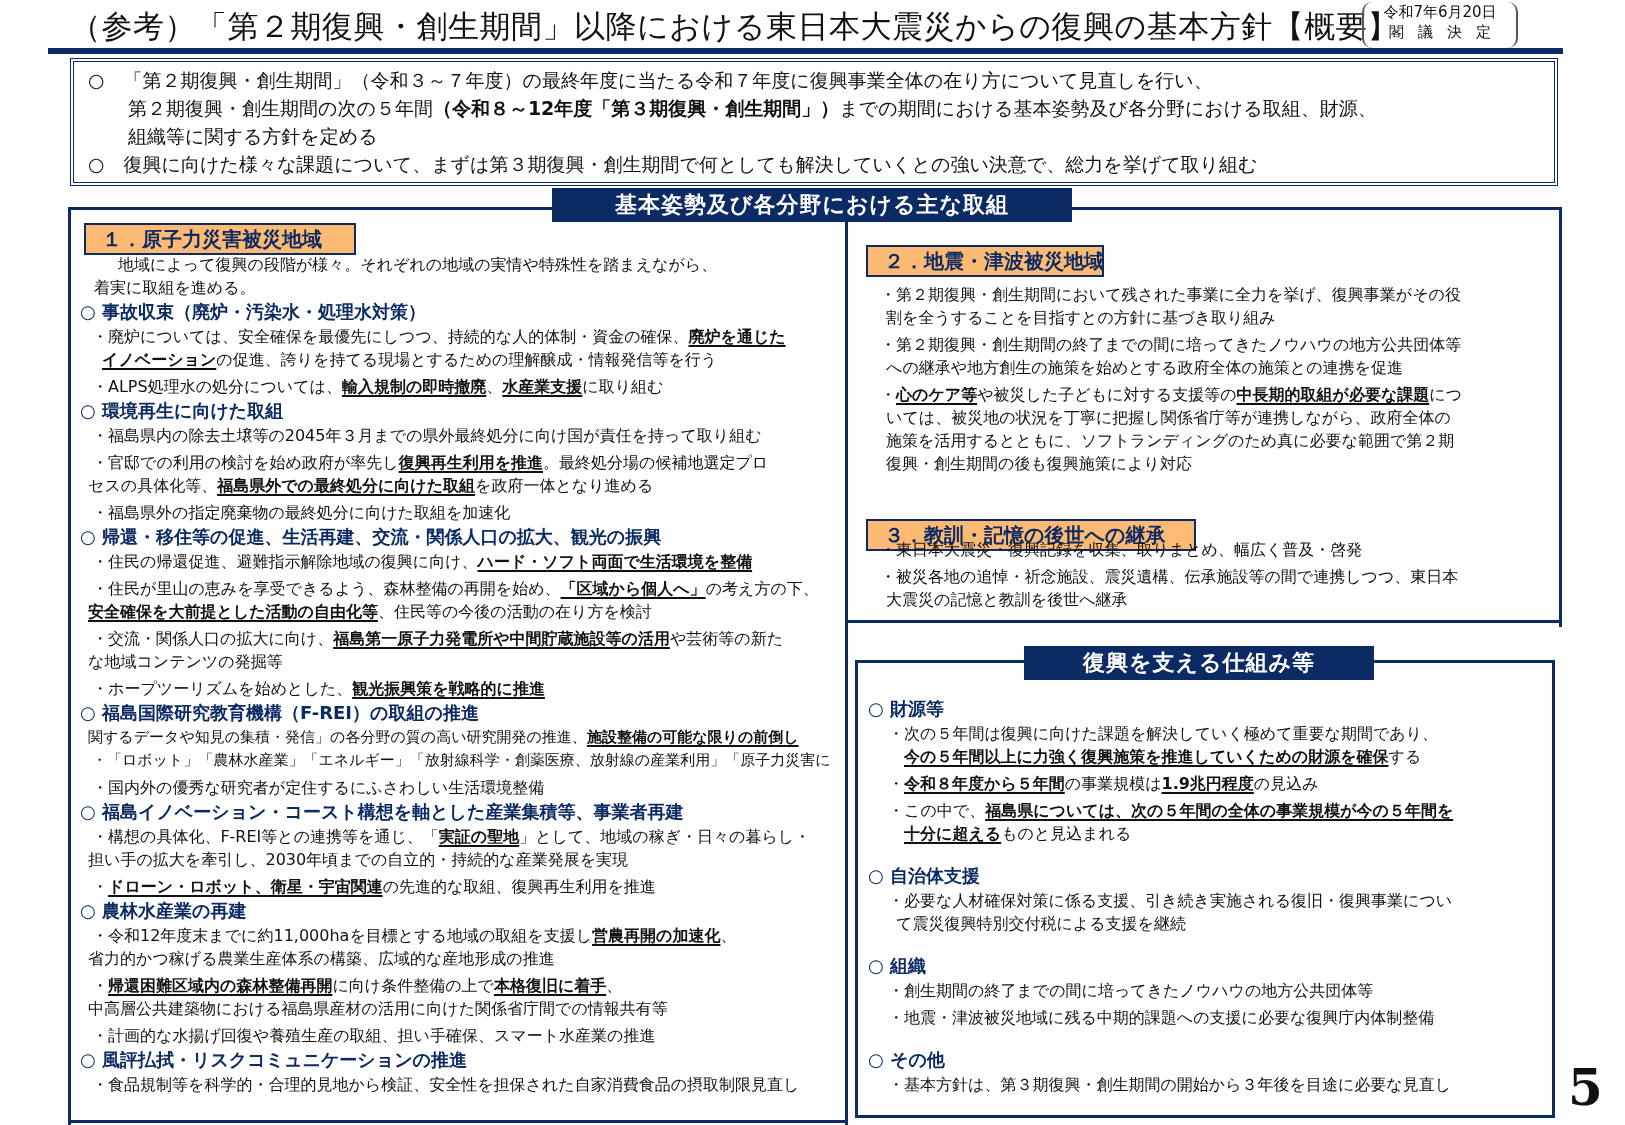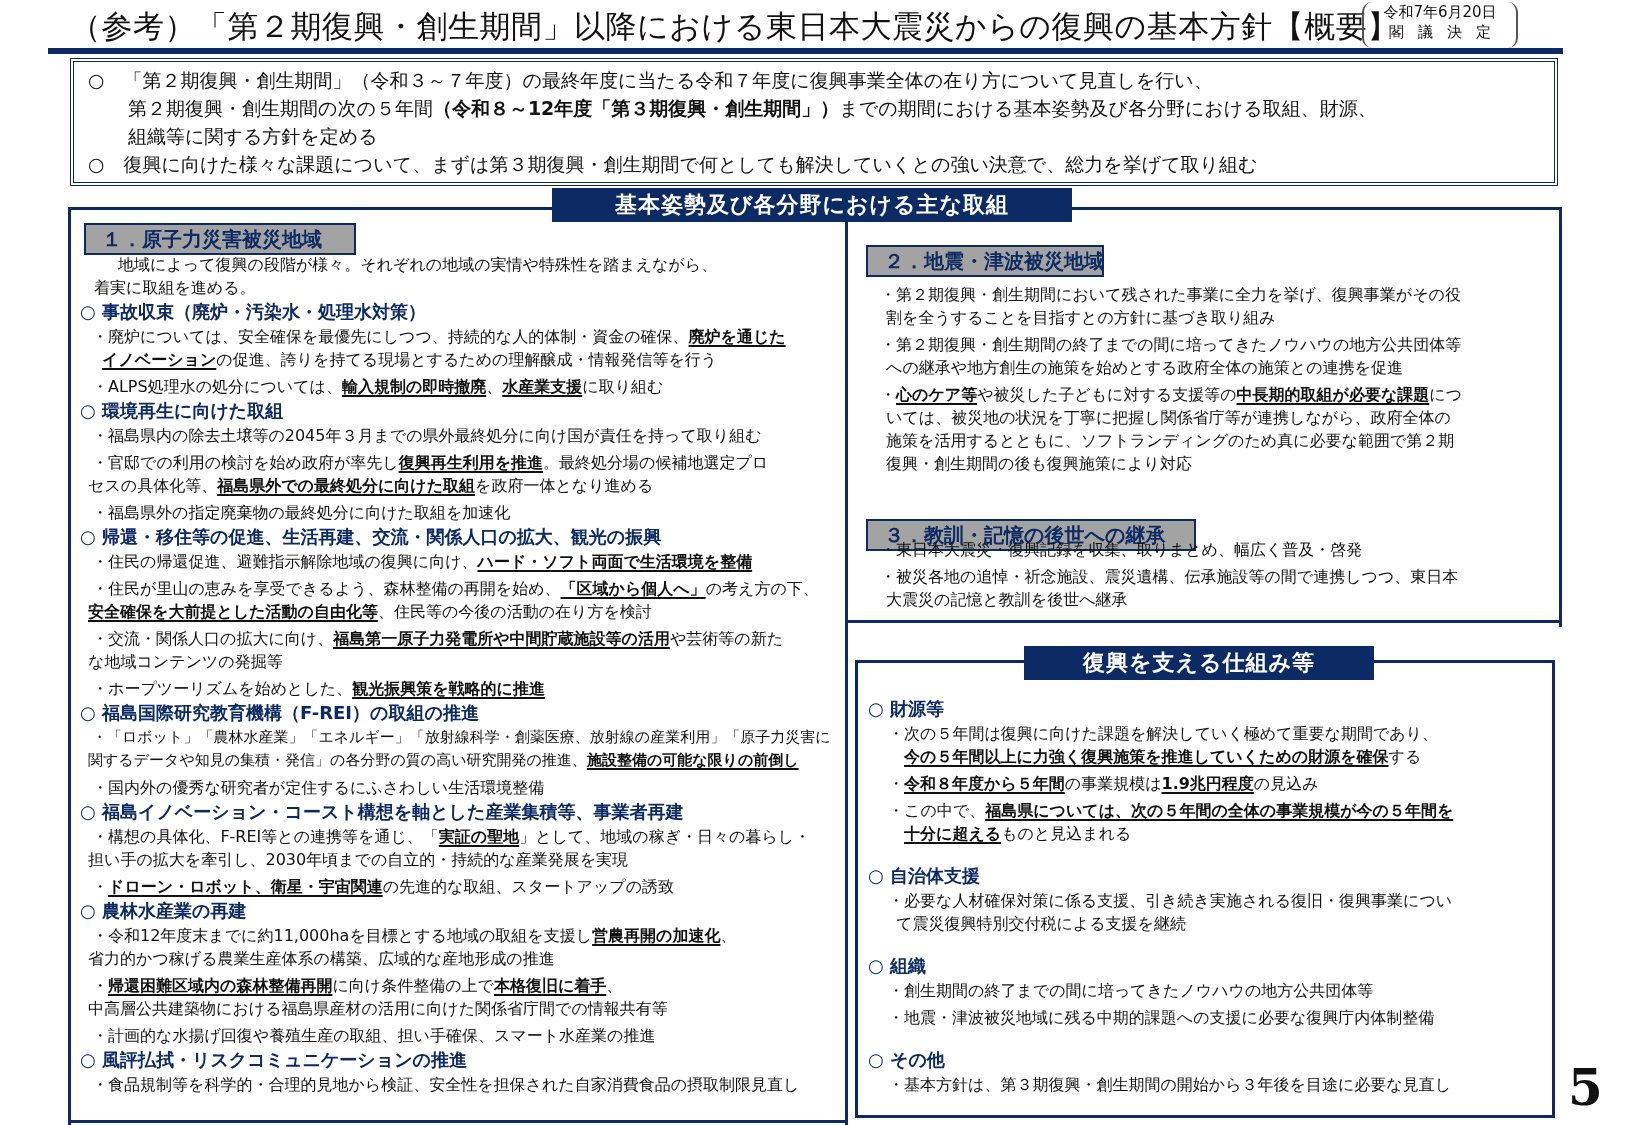--- a/index.html
+++ b/index.html
@@ -35,21 +35,21 @@
   .banner {
     position: absolute; background: #0c2a63; color: #fff; font-weight: bold;
     text-align: center; font-size: 22px; line-height: 34px; letter-spacing: 1px;
   }
   .left-col {
     position: absolute; left: 68px; top: 207px; width: 780px; height: 918px;
     border-left: 3px solid #0c2a63; border-right: 3px solid #0c2a63;
   }
   .left-bottom { position: absolute; left: 68px; top: 1120px; width: 780px; height: 3px; background: #0c2a63; }
   .sec-tag {
-    position: absolute; background: #a3a3a3; border: 2px solid #0c2a63; color: #0c2a63;
+    position: absolute; background: #fdba74; border: 2px solid #0c2a63; color: #0c2a63;
     font-weight: bold; font-size: 20px; line-height: 28px; padding: 0 16px; white-space: nowrap;
   }
   .block { position: absolute; font-size: 16px; line-height: 23px; }
   .block .row { white-space: nowrap; }
   .block .bullet { padding-left: 12px; }
   .block .head { color: #0c2a63; font-weight: bold; font-size: 18px; line-height: 26px; }
   .block .gap { height: 4px; }
   u.k { font-weight: bold; text-decoration: underline; text-decoration-thickness: 2px; text-underline-offset: 3px; }
   .dash-div {
     position: absolute; left: 846px; top: 240px; width: 0; height: 370px; border-left: 2px dashed #0c2a63;
@@ -114,29 +114,29 @@
   <div class="row bullet"><span>・住民の帰還促進、避難指示解除地域の復興に向け、</span><u class="k">ハード・ソフト両面で生活環境を整備</u></div>
   <div class="gap"></div>
   <div class="row bullet"><span>・住民が里山の恵みを享受できるよう、森林整備の再開を始め、</span><u class="k">「区域から個人へ」</u><span>の考え方の下、</span></div>
   <div class="row" style="padding-left:8px;"><u class="k">安全確保を大前提とした活動の自由化等</u><span>、住民等の今後の活動の在り方を検討</span></div>
   <div class="gap"></div>
   <div class="row bullet"><span>・交流・関係人口の拡大に向け、</span><u class="k">福島第一原子力発電所や中間貯蔵施設等の活用</u><span>や芸術等の新た</span></div>
   <div class="row" style="padding-left:8px;">な地域コンテンツの発掘等</div>
   <div class="gap"></div>
   <div class="row bullet"><span>・ホープツーリズムを始めとした、</span><u class="k">観光振興策を戦略的に推進</u></div>
   <div class="head">○ 福島国際研究教育機構（F-REI）の取組の推進</div>
+  <div class="row" style="padding-left:8px; font-size:15px;"><span>関するデータや知見の集積・発信」の各分野の質の高い研究開発の推進、</span><u class="k">施設整備の可能な限りの前倒し</u></div>
   <div class="row bullet" style="font-size:15px;">・「ロボット」「農林水産業」「エネルギー」「放射線科学・創薬医療、放射線の産業利用」「原子力災害に</div>
-  <div class="row" style="padding-left:8px; font-size:15px;"><span>関するデータや知見の集積・発信」の各分野の質の高い研究開発の推進、</span><u class="k">施設整備の可能な限りの前倒し</u></div>
   <div class="gap"></div>
   <div class="row bullet">・国内外の優秀な研究者が定住するにふさわしい生活環境整備</div>
   <div class="head">○ 福島イノベーション・コースト構想を軸とした産業集積等、事業者再建</div>
   <div class="row bullet"><span>・構想の具体化、F-REI等との連携等を通じ、「</span><u class="k">実証の聖地</u><span>」として、地域の稼ぎ・日々の暮らし・</span></div>
   <div class="row" style="padding-left:8px;">担い手の拡大を牽引し、2030年頃までの自立的・持続的な産業発展を実現</div>
   <div class="gap"></div>
-  <div class="row bullet"><span>・</span><u class="k">ドローン・ロボット、衛星・宇宙関連</u><span>の先進的な取組、スタートアップの誘致</span></div>
+  <div class="row bullet"><span>・</span><u class="k">ドローン・ロボット、衛星・宇宙関連</u><span>の先進的な取組、復興再生利用を推進</span></div>
   <div class="head">○ 農林水産業の再建</div>
   <div class="row bullet"><span>・令和12年度末までに約11,000haを目標とする地域の取組を支援し</span><u class="k">営農再開の加速化</u><span>、</span></div>
   <div class="row" style="padding-left:8px;">省力的かつ稼げる農業生産体系の構築、広域的な産地形成の推進</div>
   <div class="gap"></div>
   <div class="row bullet"><span>・</span><u class="k">帰還困難区域内の森林整備再開</u><span>に向け条件整備の上で</span><u class="k">本格復旧に着手</u><span>、</span></div>
   <div class="row" style="padding-left:8px;">中高層公共建築物における福島県産材の活用に向けた関係省庁間での情報共有等</div>
   <div class="gap"></div>
   <div class="row bullet">・計画的な水揚げ回復や養殖生産の取組、担い手確保、スマート水産業の推進</div>
   <div class="head">○ 風評払拭・リスクコミュニケーションの推進</div>
   <div class="row bullet">・食品規制等を科学的・合理的見地から検証、安全性を担保された自家消費食品の摂取制限見直し</div>

